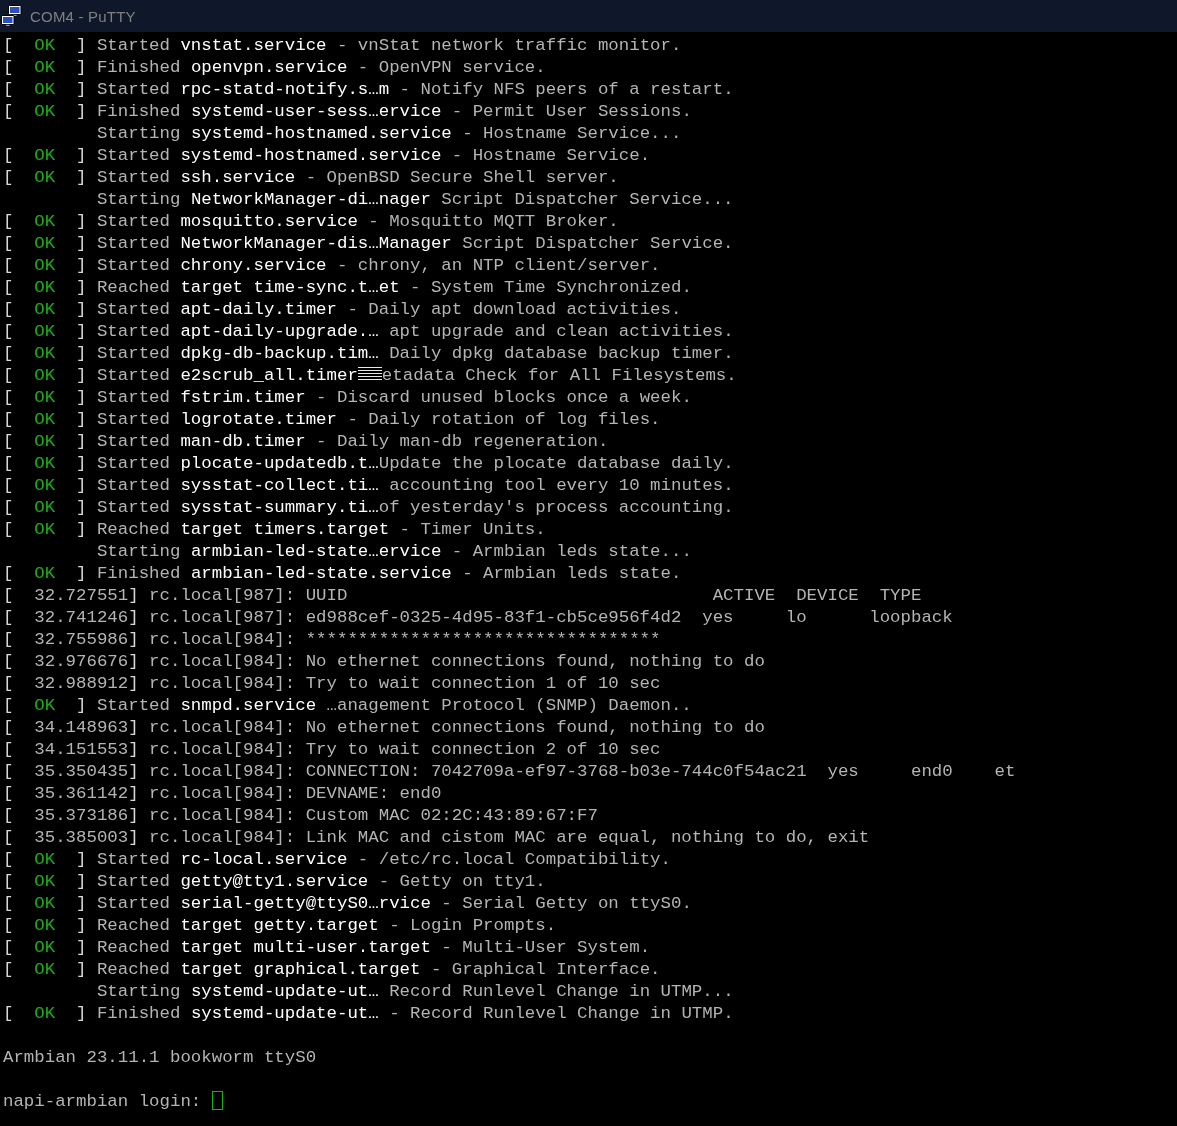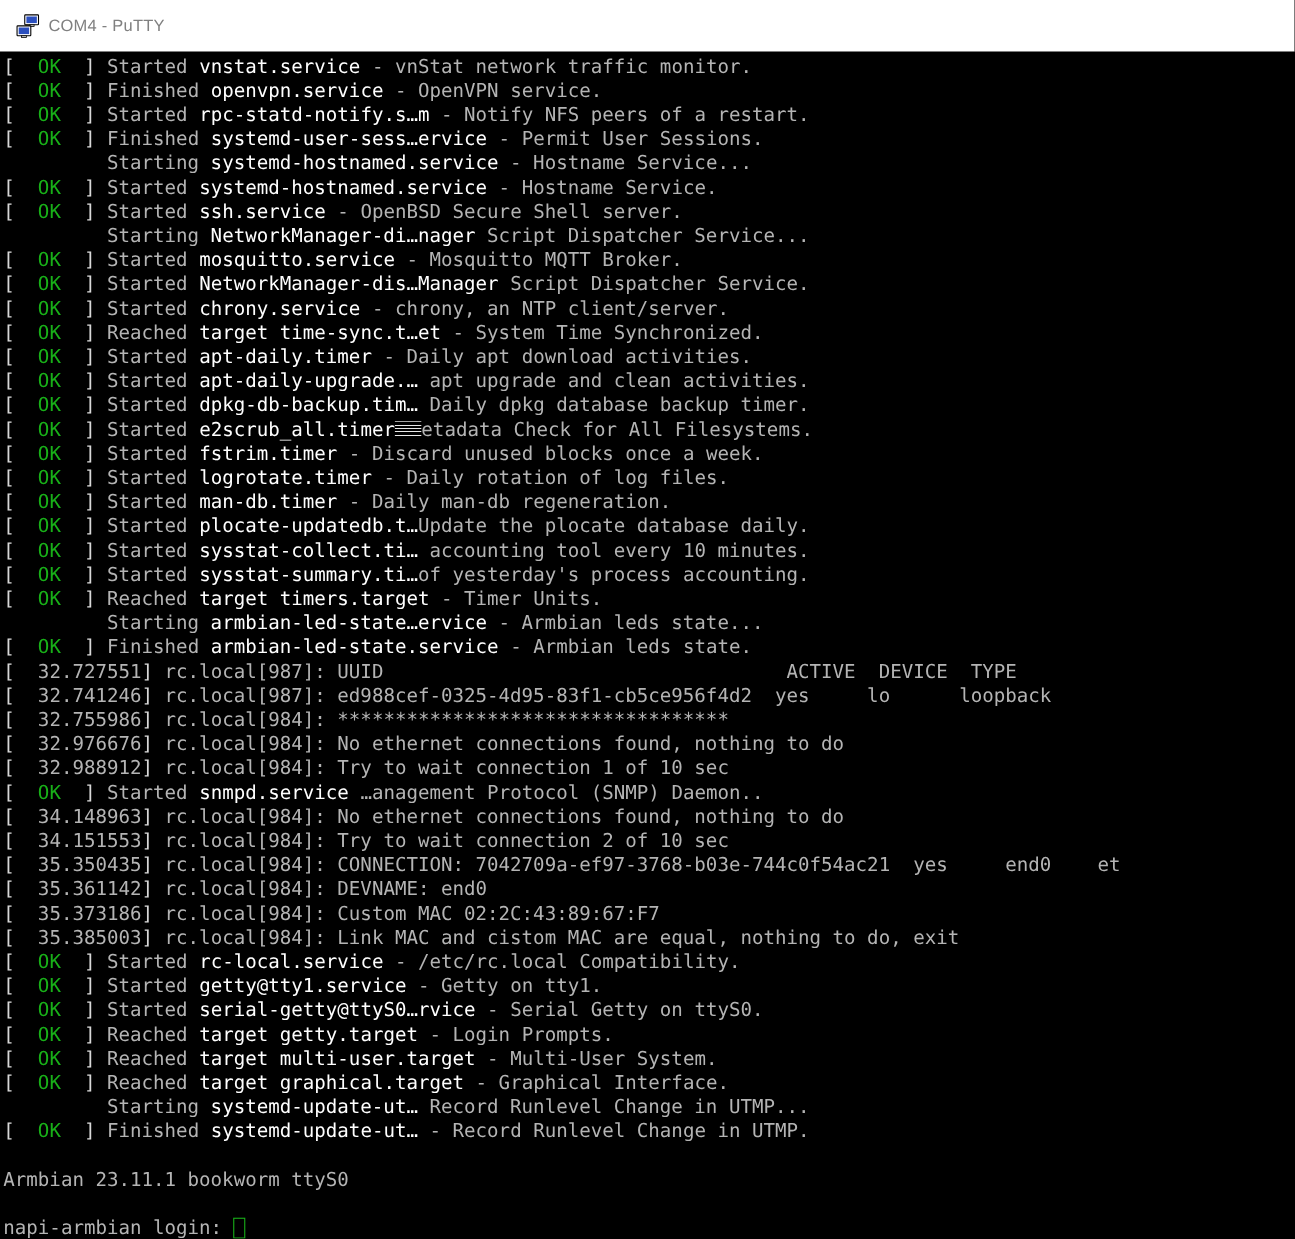--- a/index.html
+++ b/index.html
@@ -10,25 +10,25 @@
   }
   body {
     width: 1177px;
     height: 1126px;
     overflow: hidden;
     font-family: "DejaVu Sans Mono", "Liberation Mono", monospace;
   }
 
   
   #titlebar {
-    height: 47px;
-    background: #ffffff;
+    height: 32px;
+    background: #0f172a;
     display: flex;
     align-items: center;
-    padding-left: 14px;
+    padding-left: 0;
     box-sizing: border-box;
     user-select: none;
   }
   #titlebar .app-icon {
     width: 24px;
     height: 24px;
     flex: 0 0 24px;
     margin-right: 6px;
     display: block;
   }
@@ -55,20 +55,21 @@
     font-size: 17.4px;
     line-height: 22px;
     color: #bbbbbb;
     white-space: pre;
     letter-spacing: 0px;
   }
   .row {
     height: 22px;
     white-space: pre;
     overflow: hidden;
+    font-family: Liberation Mono, monospace;
   }
   
   .dim    { color: #b4b4b4; }
   .bright { color: #ffffff; }
   .ok     { color: #18b018; }
   .brk    { color: #d8d8d8; }
   .blank  { color: transparent; }
 
   
   .garble {

